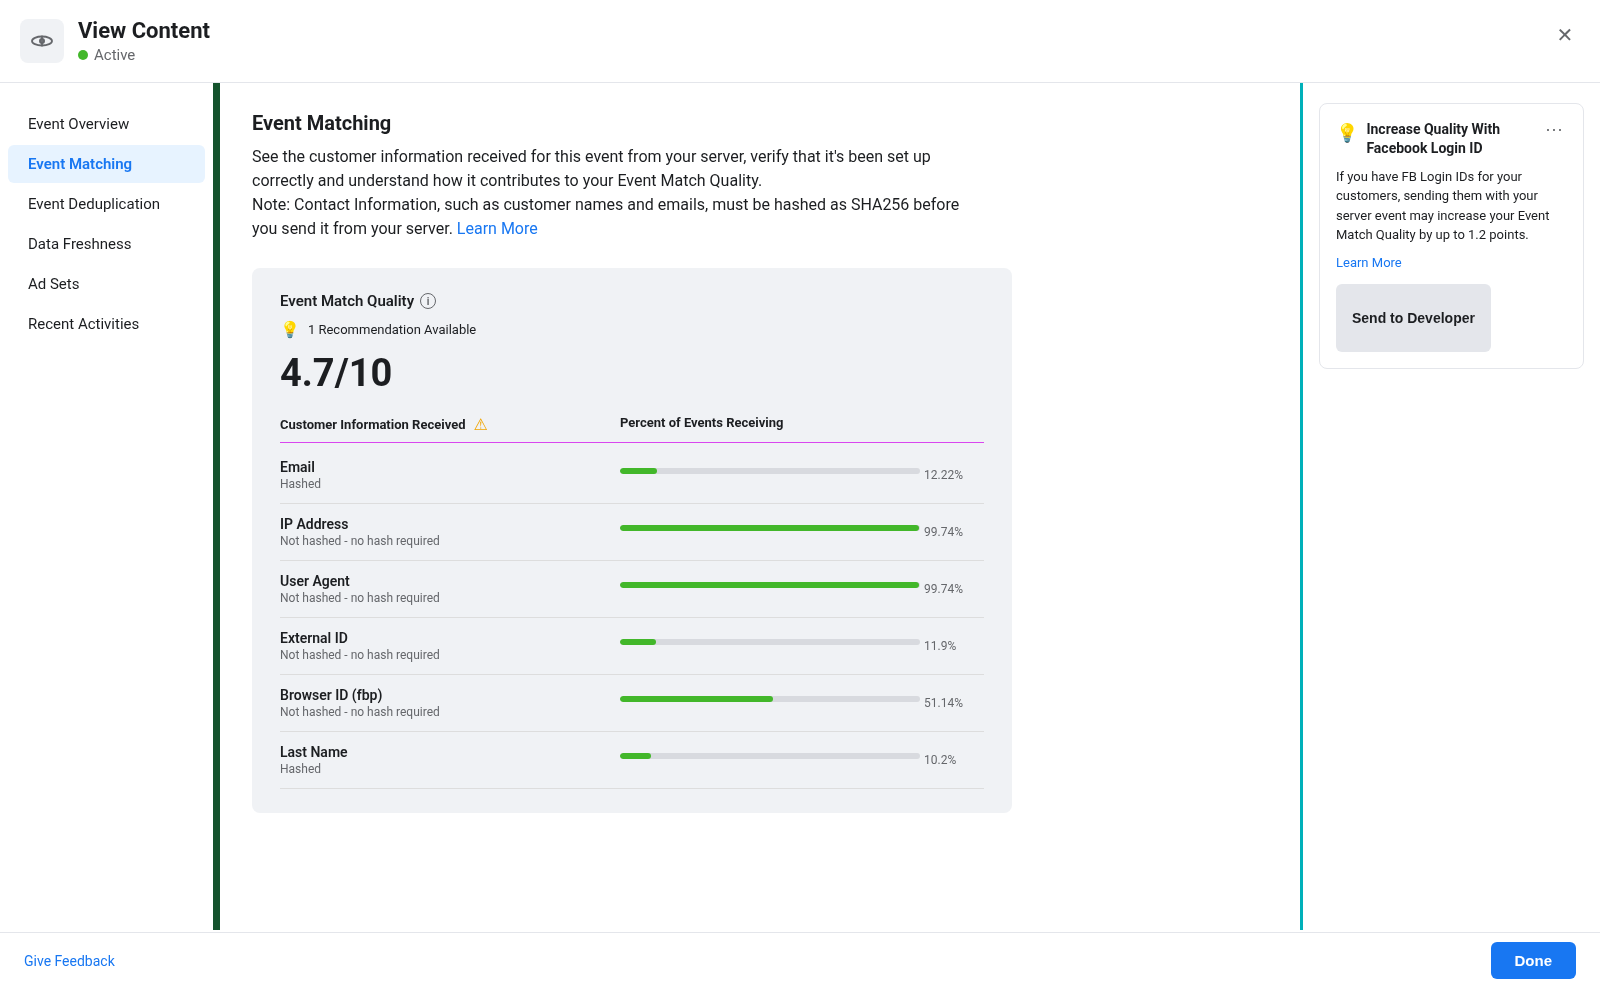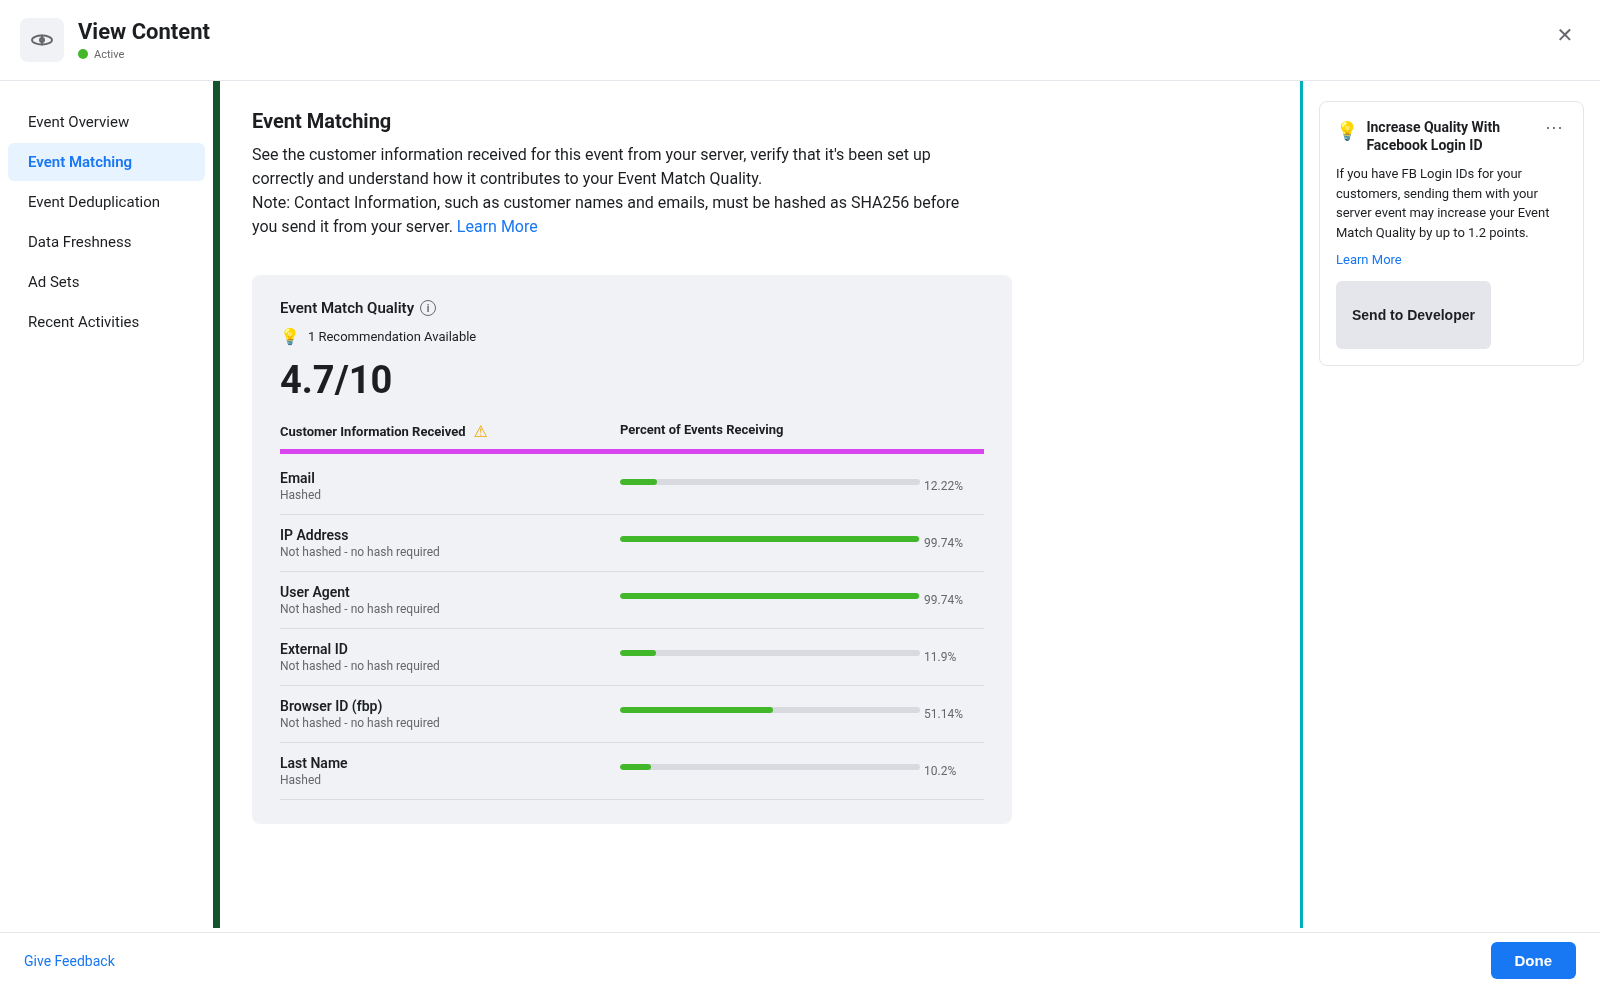--- a/index.html
+++ b/index.html
@@ -47,21 +47,21 @@
       margin-top: 2px;
     }
     .status-dot {
       width: 10px;
       height: 10px;
       border-radius: 50%;
       background: #42b72a;
       display: inline-block;
     }
     .status-text {
-      font-size: 11px;
+      font-size: 15px;
       color: #65676b;
     }
     .close-btn {
       position: absolute;
       right: 20px;
       top: 20px;
       width: 30px;
       height: 30px;
       border: none;
       background: none;
@@ -122,21 +122,21 @@
       color: #1877f2;
       text-decoration: none;
       cursor: pointer;
     }
 
     
     .quality-card {
       background: #f0f2f5;
       border-radius: 8px;
       padding: 24px 28px;
-      margin-top: 36px;
+      margin-top: 27px;
       max-width: 760px;
     }
     .quality-card-title {
       font-size: 15px;
       font-weight: 600;
       display: flex;
       align-items: center;
       gap: 6px;
     }
     .info-icon {
@@ -170,21 +170,21 @@
       font-size: 38px;
       font-weight: 700;
       margin-top: 12px;
       margin-bottom: 20px;
     }
 
     
     .table-header {
       display: grid;
       grid-template-columns: 340px 1fr;
-      border-bottom: 5px solid #d946ef;
+      border-bottom: 1px solid #d946ef;
       padding-bottom: 8px;
       margin-bottom: 4px;
     }
     .table-header-cell {
       font-size: 13px;
       font-weight: 700;
       color: #1c1e21;
     }
     .table-row {
       display: grid;

